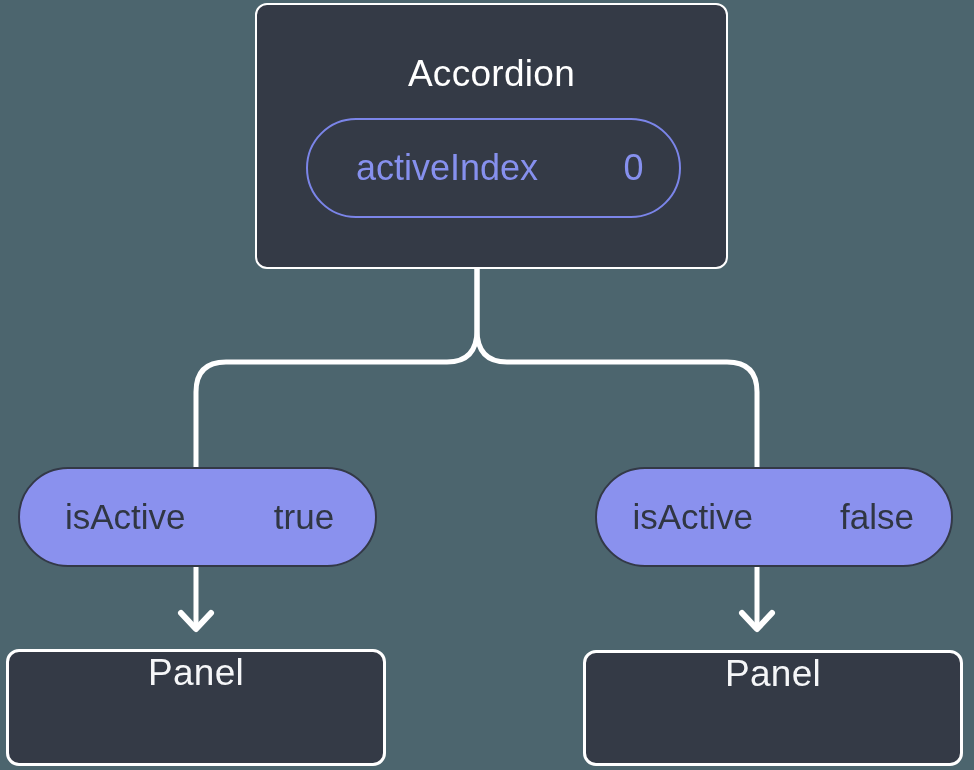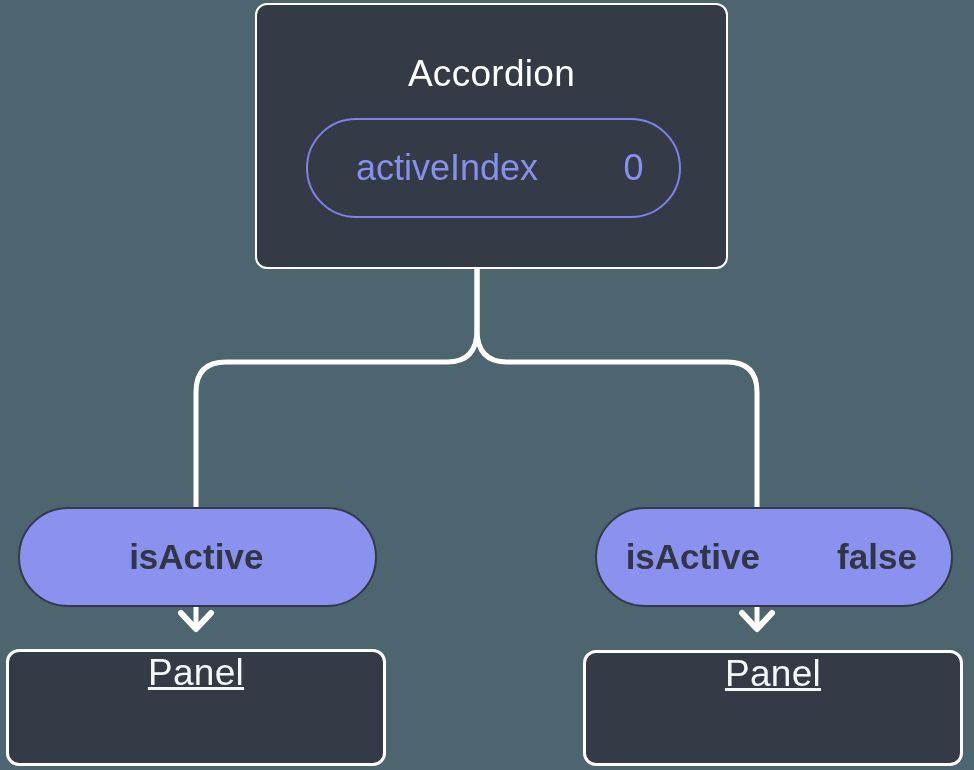--- a/index.html
+++ b/index.html
@@ -41,21 +41,20 @@
   }
   #connectors path.arrowhead { stroke-width: 6; }
 
   .dark-box {
     position: absolute;
     z-index: 2;
     background: var(--box-fill);
     border: 3px solid var(--box-border);
     border-radius: 13px;
     box-sizing: border-box;
-    text-decoration: underline;
   }
   #accordion-box {
     left: 255px; top: 3px;
     width: 473px; height: 266px;
     border-width: 2.5px;
     border-radius: 12px;
   }
   #accordion-title {
     position: absolute;
     left: 0; right: 0; top: 50px;
@@ -91,22 +90,21 @@
   #state-pill .divider {
     width: 2px;
     background: var(--outline-pill-stroke);
   }
   .prop-pill {
     z-index: 2;
     background: var(--pill-fill);
     border: 2.5px solid var(--pill-border);
     color: var(--pill-text);
     font-size: 35px;
-    font-weight: 700;
-    margin-top: 40px;
+    font-weight: 400;
   }
   .prop-pill .cell.name { flex: 1; }
   .prop-pill .divider {
     width: 2.5px;
     background: var(--pill-border);
   }
   #prop-pill-left {
     left: 18px; top: 467px;
     width: 359px; height: 100px;
   }
@@ -146,20 +144,21 @@
     <div id="state-pill" class="pill">
       <div class="cell name">activeIndex</div>
       <div class="divider"></div>
       <div class="cell value">0</div>
     </div>
   </div>
 
   <div id="prop-pill-left" class="pill prop-pill">
     <div class="cell name">isActive</div>
     <div class="divider"></div>
+    <div class="cell value">true</div>
   </div>
 
   <div id="prop-pill-right" class="pill prop-pill">
     <div class="cell name">isActive</div>
     <div class="divider"></div>
     <div class="cell value">false</div>
   </div>
 
   <div id="panel-left" class="dark-box panel-box">
     <span>Panel</span>

